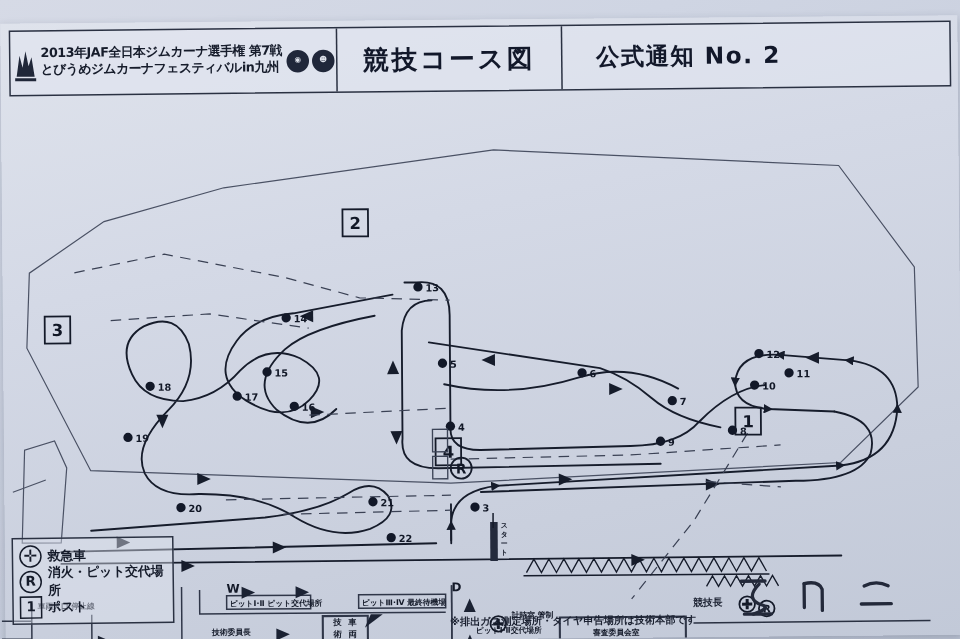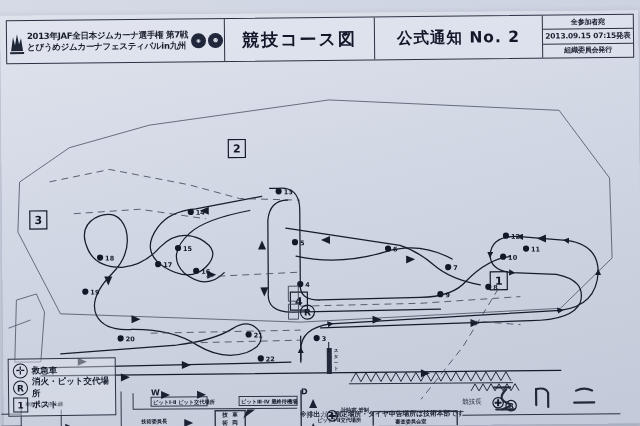--- a/index.html
+++ b/index.html
@@ -59,21 +59,21 @@
   .lrow{display:flex;align-items:center;gap:4px;height:17px;font-size:8.5px;font-weight:bold;color:#151b2a;}
   .gly{width:13px;height:13px;display:flex;align-items:center;justify-content:center;flex:0 0 auto;
        font-size:9px;color:#151b2a;}
   .gly.circ{border:1.2px solid #151b2a;border-radius:50%;}
   .gly.sq{border:1.2px solid #151b2a;}
   .gly.plus{border:1.2px solid #151b2a;border-radius:50%;font-size:11px;line-height:9px;}
   
   #note-gas{position:absolute;left:300px;top:409px;font-size:6.8px;font-weight:bold;color:#1a2030;
             transform:rotate(-0.5deg);white-space:nowrap;}
   #sig-wrap{position:absolute;left:462px;top:383px;width:160px;transform:rotate(-0.6deg);}
-  #sig-label{position:absolute;left:0;top:14px;font-size:6.5px;font-weight:normal;color:#1a2030;}
+  #sig-label{position:absolute;left:0;top:14px;font-size:6.5px;font-weight:bold;color:#1a2030;}
   #sig-line{position:absolute;left:0;top:31px;width:158px;height:1.1px;background:#2a3142;}
   #sig-ink{position:absolute;left:26px;top:-2px;width:120px;height:34px;}
   
   .mlabel{font-size:6px;font-weight:bold;fill:#141a29;font-family:"DejaVu Sans","Liberation Sans",sans-serif;}
   .mnum{font-size:6.5px;font-weight:bold;fill:#111726;font-family:"DejaVu Sans",sans-serif;}
   .postnum{font-size:11px;font-weight:bold;fill:#111726;font-family:"DejaVu Sans",sans-serif;}
   .tinybox{font-size:5.2px;font-weight:bold;fill:#141a29;font-family:"DejaVu Sans",sans-serif;}
 </style>
 </head>
 <body>
@@ -99,25 +99,20 @@
     </div>
 
     <div class="hcell" id="h-title">
       <span id="title-text">競技コース図</span>
     </div>
 
     <div class="hcell" id="h-notice">
       <span id="notice-text">公式通知 No. 2</span>
     </div>
 
-    <div class="hcell" id="h-meta">
-      <div class="meta-line">全参加者宛</div>
-      <div class="meta-line mid">2013.09.15  07:15発表</div>
-      <div class="meta-line">組織委員会発行</div>
-    </div>
   </div>
 
   <div id="map">
   <svg width="640" height="366" viewBox="0 0 640 366">
     <defs>
       <marker id="arr" viewBox="0 0 10 10" refX="5" refY="5" markerWidth="5" markerHeight="5" orient="auto">
         <path d="M0 0 L10 5 L0 10 Z" fill="#161c2b"></path>
       </marker>
     </defs>
 

